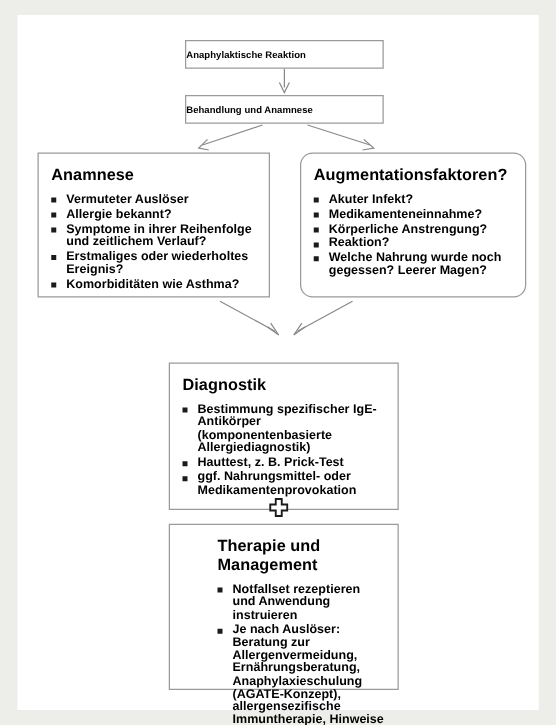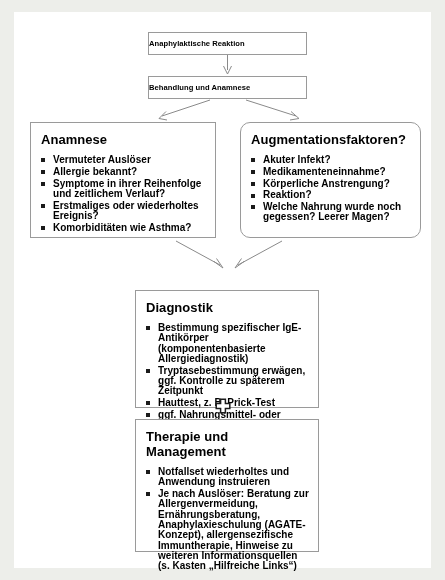--- a/index.html
+++ b/index.html
@@ -78,21 +78,21 @@
   .panel-inner {
     padding: 9px 9px 8px 10px;
   }
 
   
   #node-anaphylaxis { left: 134px; top: 20px; width: 159px; height: 23px; }
   #node-treatment   { left: 134px; top: 64px; width: 159px; height: 23px; }
   #panel-anamnese   { left: 16px;  top: 110px; width: 186px; height: 116px; }
   #panel-augment    { left: 226px; top: 110px; width: 181px; height: 116px; border-radius: 10px; }
   #panel-diagnostik { left: 121px; top: 260px; width: 184px; height: 118px; margin-top: 18px; }
-  #panel-therapie   { left: 121px; top: 407px; width: 184px; height: 133px; }
+  #panel-therapie   { left: 121px; top: 407px; width: 184px; height: 133px; padding-left: 28px; }
 
   
   .connectors {
     position: absolute;
     left: 0; top: 0;
     width: 417px; height: 556px;
     pointer-events: none;
   }
 
   
@@ -170,37 +170,36 @@
           <li>Welche Nahrung wurde noch gegessen? Leerer Magen?</li>
         </ul>
       </div>
     </div>
 
     <div class="box" id="panel-diagnostik">
       <div class="panel-inner">
         <div class="panel-head">Diagnostik</div>
         <ul class="bullets">
           <li>Bestimmung spezifischer IgE-Antikörper (komponentenbasierte Allergiediagnostik)</li>
-          <li>Tryptasebestimmung erwägen, ggf. Kontrolle zu späterem Zeitpunkt</li>
           <li>Hauttest, z. B. Prick-Test</li>
           <li>ggf. Nahrungsmittel- oder Medikamentenprovokation</li>
         </ul>
       </div>
     </div>
 
     <div id="plus-symbol">
       <svg viewBox="0 0 16 16" width="16" height="16">
         <path d="M5.6,1.2 H10.4 V5.6 H14.8 V10.4 H10.4 V14.8 H5.6 V10.4 H1.2 V5.6 H5.6 Z" fill="#ffffff" stroke="#1b1b1b" stroke-width="1.5" stroke-linejoin="miter"></path>
       </svg>
     </div>
 
     <div class="box" id="panel-therapie">
       <div class="panel-inner">
         <div class="panel-head">Therapie und Management</div>
         <ul class="bullets">
-          <li>Notfallset wiederholtes und Anwendung instruieren</li>
+          <li>Notfallset rezeptieren und Anwendung instruieren</li>
           <li>Je nach Auslöser: Beratung zur Allergenvermeidung, Ernährungsberatung, Anaphylaxieschulung (AGATE-Konzept), allergensezifische Immuntherapie, Hinweise zu weiteren Informationsquellen (s. Kasten „Hilfreiche Links“)</li>
         </ul>
       </div>
     </div>
 
   </div>
 </div>
 
 </body></html>

